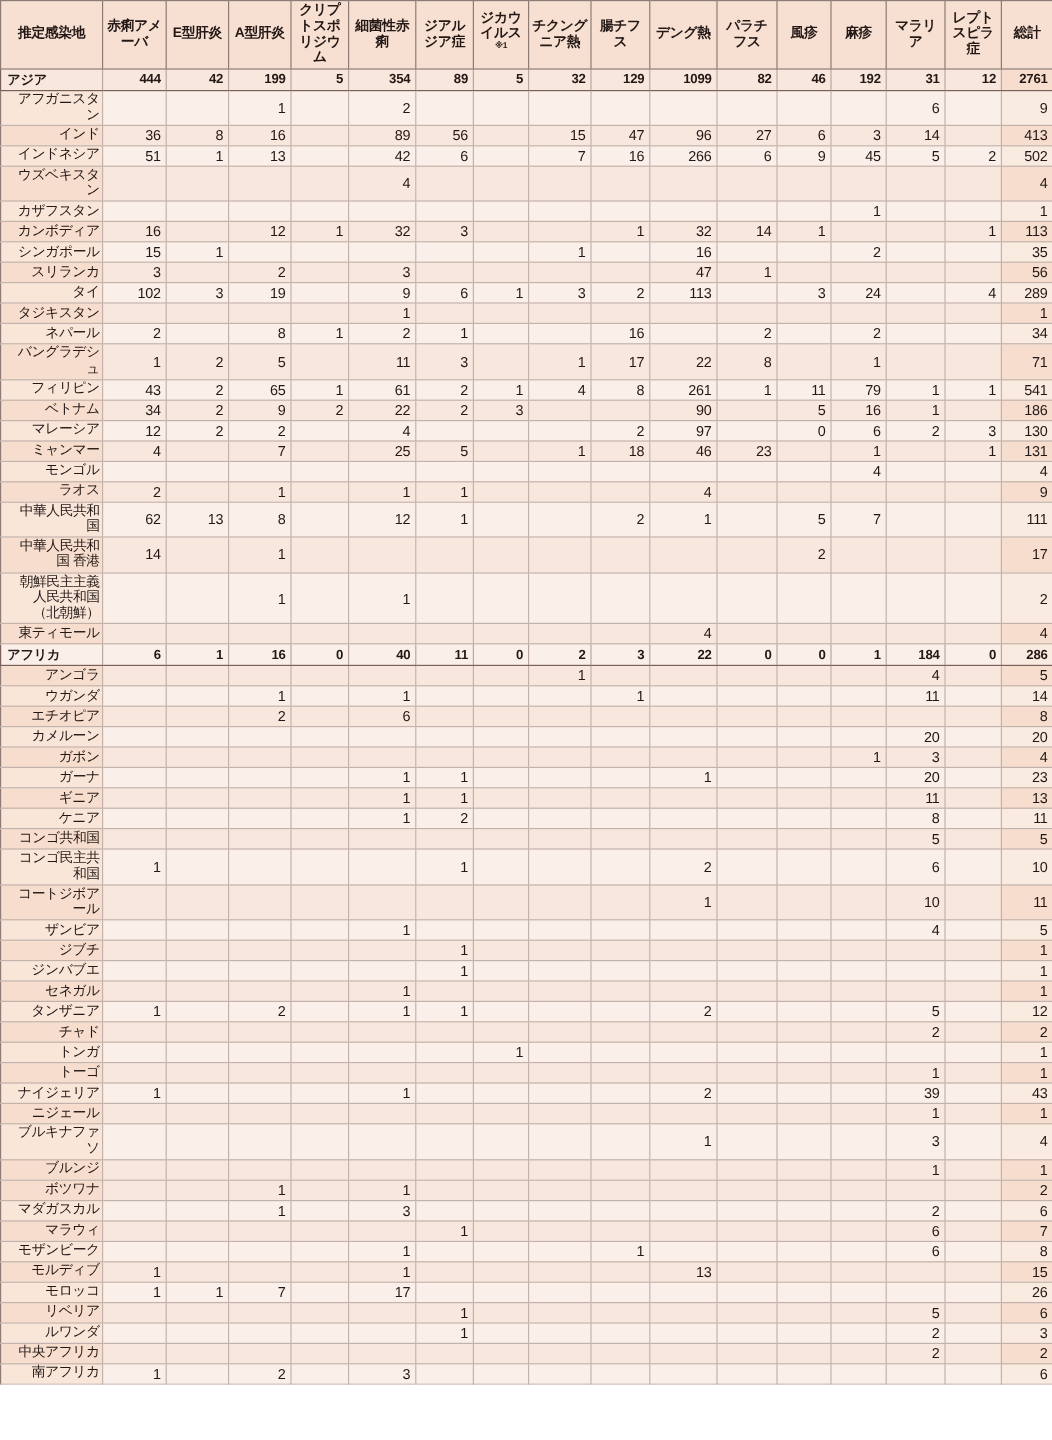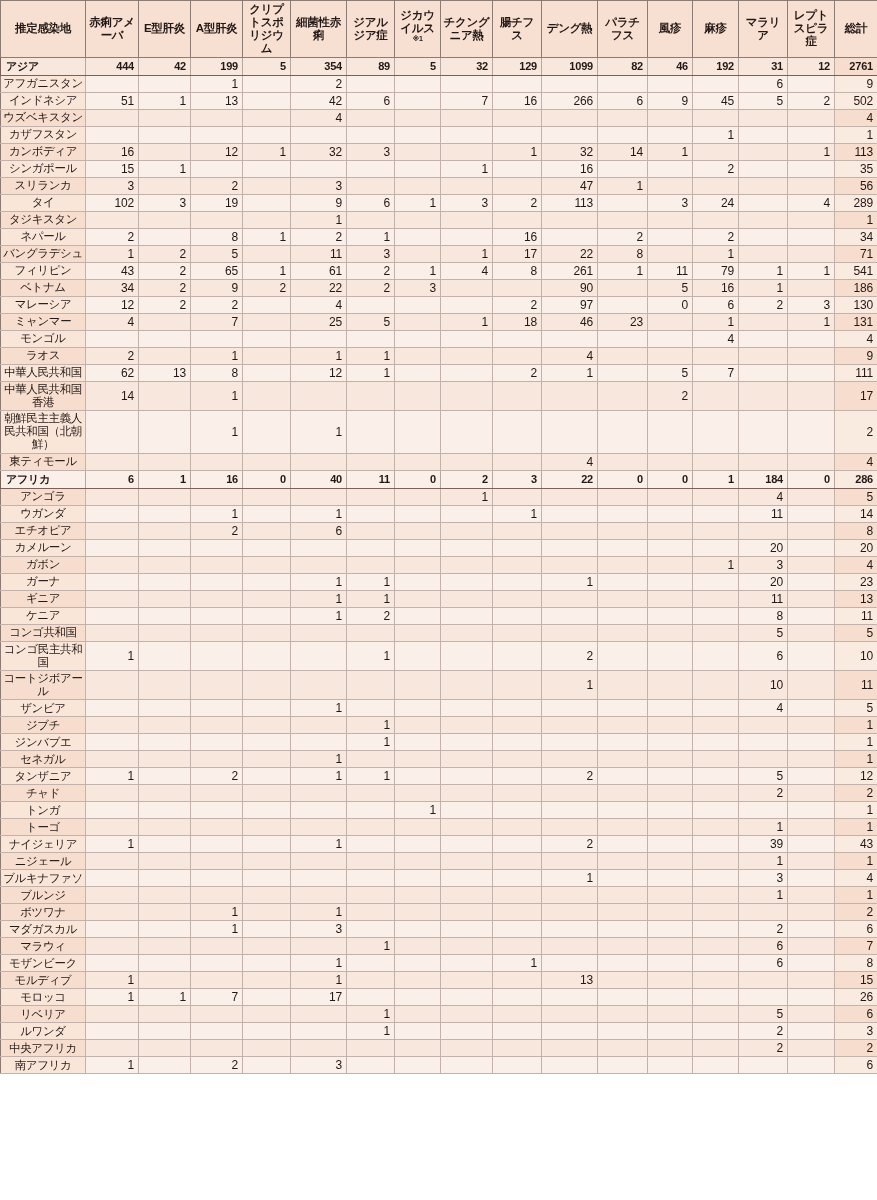--- a/index.html
+++ b/index.html
@@ -76,21 +76,22 @@
     border: 1px solid #c3b2ab;
     text-align: right;
     padding: 1px 4px 1px 2px;
     vertical-align: middle;
     font-size: 12px;
     height: 16px;
     box-sizing: border-box;
     letter-spacing: -0.2px;
   }
   td.name {
-    text-align: center;
+    text-align: right;
+    padding-left: 12px;
     padding-right: 2px;
     font-size: 11.5px;
     background: #f9e6d9;
     border-left: 1px solid #8c7b74;
     line-height: 1.15;
     letter-spacing: -0.4px;
     word-break: break-all;
   }
   tr.odd td.cell { background: #fbf0e9; }
   tr.even td.cell { background: #f8e7dd; }
@@ -176,20 +177,39 @@
         <td class="cell"></td>
         <td class="cell"></td>
         <td class="cell"></td>
         <td class="cell"></td>
         <td class="cell"></td>
         <td class="cell"></td>
         <td class="cell">6</td>
         <td class="cell"></td>
         <td class="cell total-cell">9</td>
       </tr>
+      <tr class="even">
+        <td class="name cell">インド</td>
+        <td class="cell">36</td>
+        <td class="cell">8</td>
+        <td class="cell">16</td>
+        <td class="cell"></td>
+        <td class="cell">89</td>
+        <td class="cell">56</td>
+        <td class="cell"></td>
+        <td class="cell">15</td>
+        <td class="cell">47</td>
+        <td class="cell">96</td>
+        <td class="cell">27</td>
+        <td class="cell">6</td>
+        <td class="cell">3</td>
+        <td class="cell">14</td>
+        <td class="cell"></td>
+        <td class="cell total-cell">413</td>
+      </tr>
       <tr class="odd">
         <td class="name cell">インドネシア</td>
         <td class="cell">51</td>
         <td class="cell">1</td>
         <td class="cell">13</td>
         <td class="cell"></td>
         <td class="cell">42</td>
         <td class="cell">6</td>
         <td class="cell"></td>
         <td class="cell">7</td>

